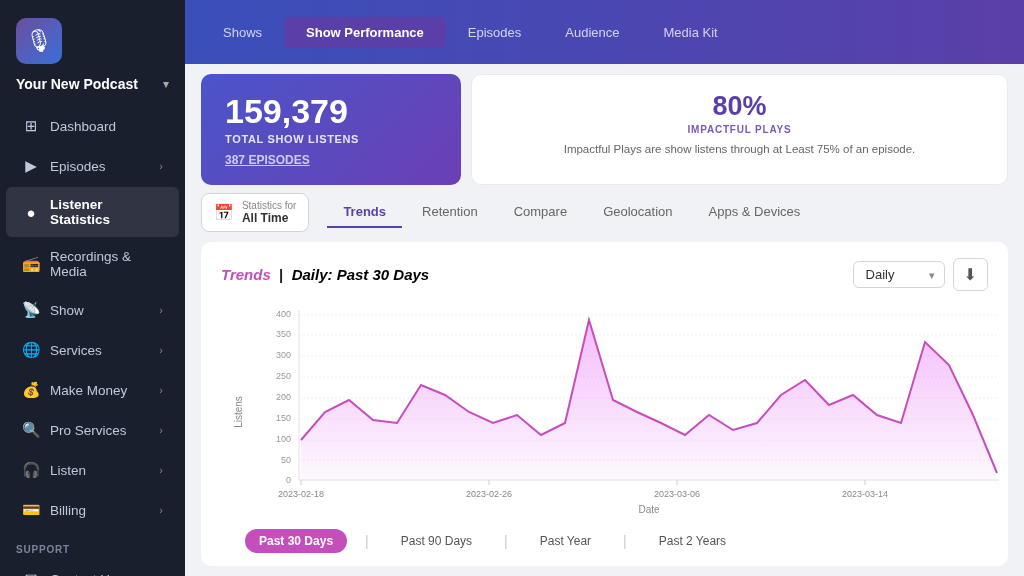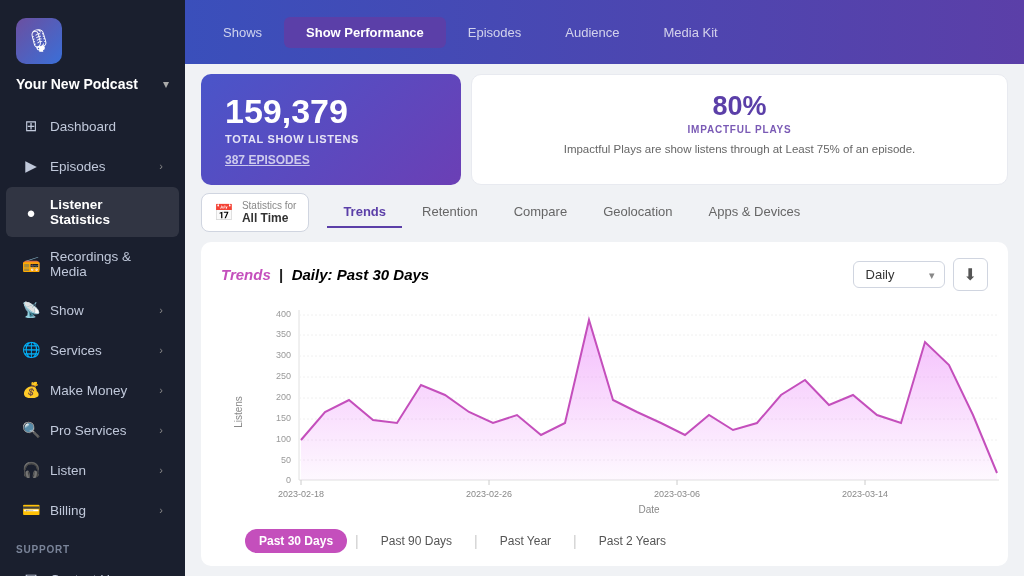--- a/index.html
+++ b/index.html
@@ -250,21 +250,21 @@
       transform: translateY(-50%) rotate(-90deg);
       font-size: 10px;
       color: #888;
       white-space: nowrap;
     }
 
     
     .date-range-row {
       display: flex;
       align-items: center;
-      gap: 8px;
+      gap: 18px;
       margin-top: 10px;
       padding-left: 24px;
     }
     .date-range-btn {
       padding: 5px 14px;
       font-size: 12px;
       cursor: pointer;
       border: none;
       background: transparent;
       color: #555;

